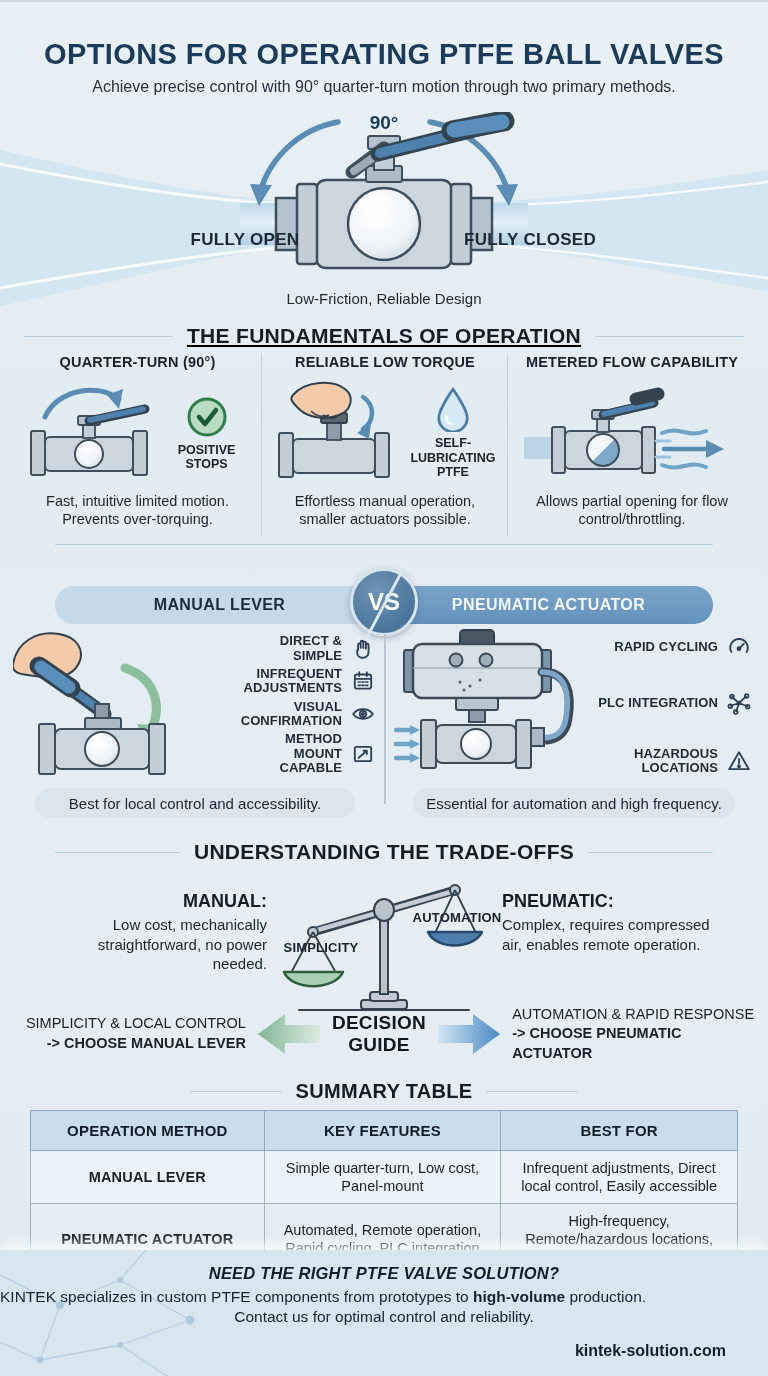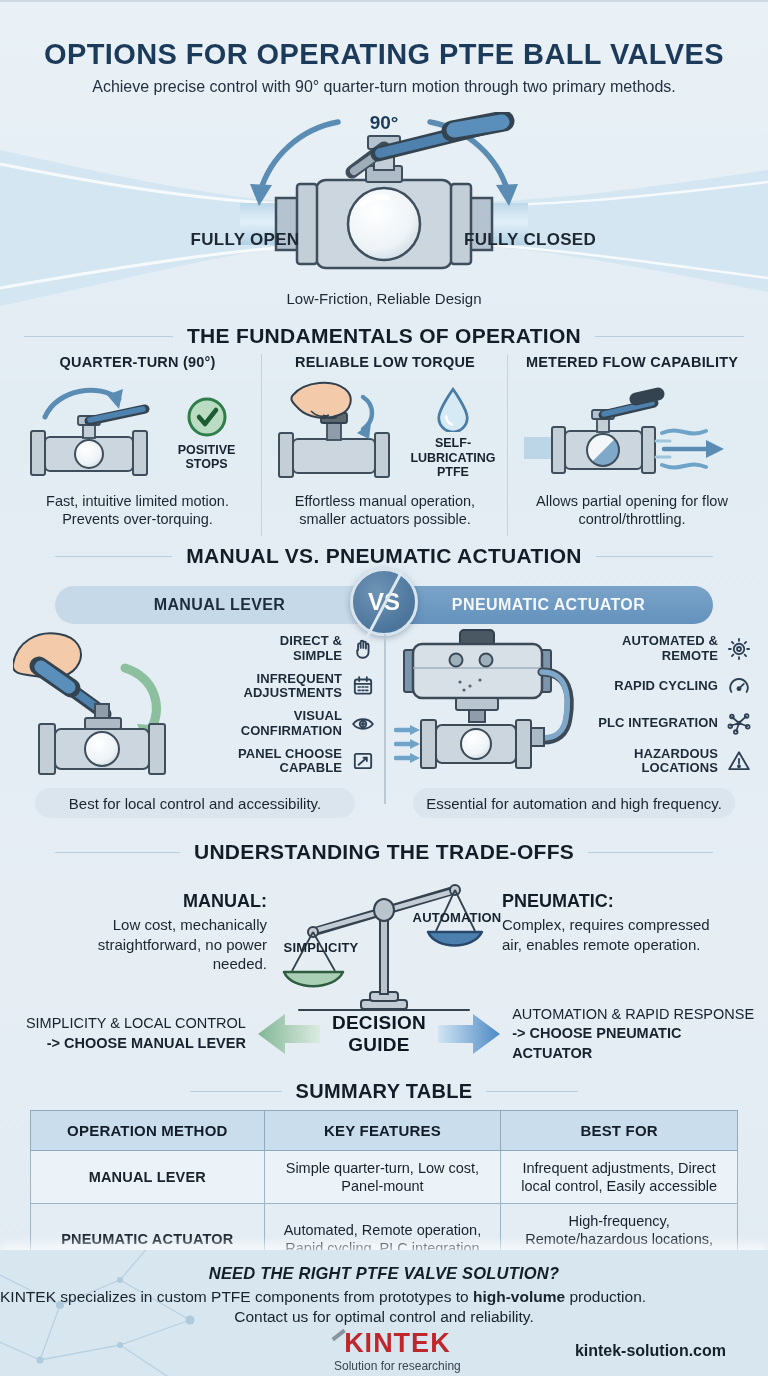--- a/index.html
+++ b/index.html
@@ -172,21 +172,21 @@
     <path d="M378,42 L498,12" stroke="#33434f" stroke-width="15" stroke-linecap="round"></path>
     <path d="M380,41 L496,13" stroke="#4e81ad" stroke-width="10" stroke-linecap="round"></path>
     <path d="M452,19 L504,9" stroke="#33434f" stroke-width="21" stroke-linecap="round"></path>
     <path d="M454,18 L502,10" stroke="#5a8fbc" stroke-width="15" stroke-linecap="round"></path>
   </svg>
   <div class="abs hero-angle">90°</div>
   <div class="abs hero-label hero-open">FULLY OPEN</div>
   <div class="abs hero-label hero-closed">FULLY CLOSED</div>
   <div class="abs hero-caption">Low-Friction, Reliable Design</div>
 
-  <div class="abs sec-head" style="top:322px; padding:0 24px;">
+  <div class="abs sec-head" style="top:322px; padding:0 24px;text-decoration:underline;">
     <div class="rule"></div>
     <div class="txt">THE FUNDAMENTALS OF OPERATION</div>
     <div class="rule"></div>
   </div>
 
   <div class="abs fund-col fc1">
     <div class="fund-title">QUARTER-TURN (90°)</div>
     <div class="fund-illus">
       <svg width="132" height="104" viewBox="0 0 132 104">
         <path d="M22,36 C34,8 76,2 96,18" fill="none" stroke="#5b8db4" stroke-width="5" stroke-linecap="round"></path>
@@ -255,21 +255,20 @@
         <path d="M140,68 L186,68" stroke="#5b8db4" stroke-width="4.5" stroke-linecap="round"></path>
         <polygon points="200,68 182,59 182,77" fill="#5b8db4"></polygon>
         <path d="M146,60 h-14 M146,76 h-14" stroke="#9fc4dd" stroke-width="3" stroke-linecap="round"></path>
       </svg>
     </div>
     <div class="fund-caption">Allows partial opening for flow control/throttling.</div>
   </div>
 
   <div class="abs sec-head" style="top:542px; padding:0 55px;">
     <div class="rule"></div>
-    <div class="txt">MANUAL VS. PNEUMATIC ACTUATION</div>
     <div class="rule"></div>
   </div>
 
   <div class="abs vs-bar">
     <div class="vs-left">MANUAL LEVER</div>
     <div class="vs-right">PNEUMATIC ACTUATOR</div>
   </div>
   <div class="abs vs-badge">VS</div>
 
   <div class="abs vs-col vs-col-left">
@@ -314,21 +313,21 @@
         <div class="feat-label">VISUAL CONFIRMATION</div>
         <span class="feat-icon">
           <svg width="24" height="24" viewBox="0 0 22 22" fill="none" stroke="#2e4154" stroke-width="1.7">
             <path d="M2 11 C6 5.2 16 5.2 20 11 C16 16.8 6 16.8 2 11 Z"></path>
             <circle cx="11" cy="11" r="3"></circle>
             <circle cx="11" cy="11" r="1" fill="#2e4154"></circle>
           </svg>
         </span>
       </div>
       <div class="feat">
-        <div class="feat-label">PANEL CHOOSE CAPABLE</div>
+        <div class="feat-label">METHOD MOUNT CAPABLE</div>
         <span class="feat-icon">
           <svg width="24" height="24" viewBox="0 0 22 22" fill="none" stroke="#2e4154" stroke-width="1.7" stroke-linecap="round">
             <rect x="3.5" y="4.5" width="15" height="13" rx="1.5"></rect>
             <path d="M7 14.5 L14.5 8 M14.5 8 v3 M14.5 8 h-3"></path>
           </svg>
         </span>
       </div>
     </div>
   </div>
 
@@ -356,30 +355,20 @@
         <circle cx="82" cy="116" r="15" fill="url(#gBall)" stroke="#3c4a57" stroke-width="2"></circle>
         <rect x="137" y="100" width="13" height="18" fill="#a9b9c6" stroke="#3c4a57" stroke-width="2"></rect>
         <path d="M2,102 H18 M2,116 H18 M2,130 H18" stroke="#6fa3c8" stroke-width="4.5" stroke-linecap="round"></path>
         <polygon points="26,102 16,97 16,107" fill="#6fa3c8"></polygon>
         <polygon points="26,116 16,111 16,121" fill="#6fa3c8"></polygon>
         <polygon points="26,130 16,125 16,135" fill="#6fa3c8"></polygon>
       </svg>
     </div>
     <div class="vs-feats">
       <div class="feat">
-        <div class="feat-label">AUTOMATED &amp; REMOTE</div>
-        <span class="feat-icon">
-          <svg width="24" height="24" viewBox="0 0 22 22" fill="none" stroke="#2e4154" stroke-width="1.7" stroke-linecap="round">
-            <circle cx="11" cy="11" r="4.8"></circle>
-            <circle cx="11" cy="11" r="1.8"></circle>
-            <path d="M11 3.5 V1.8 M11 18.5 V20.2 M3.5 11 H1.8 M18.5 11 H20.2 M5.8 5.8 L4.5 4.5 M16.2 5.8 L17.5 4.5 M5.8 16.2 L4.5 17.5 M16.2 16.2 L17.5 17.5"></path>
-          </svg>
-        </span>
-      </div>
-      <div class="feat">
         <div class="feat-label">RAPID CYCLING</div>
         <span class="feat-icon">
           <svg width="24" height="24" viewBox="0 0 22 22" fill="none" stroke="#2e4154" stroke-width="1.7" stroke-linecap="round">
             <path d="M4 15.5 A8 8 0 1 1 18 15.5"></path>
             <path d="M11 12.5 L15.4 8.2"></path>
             <circle cx="11" cy="12.5" r="1.4" fill="#2e4154"></circle>
           </svg>
         </span>
       </div>
       <div class="feat">
@@ -506,20 +495,16 @@
         <circle cx="60" cy="55" r="4"></circle>
           <circle cx="120" cy="30" r="3"></circle>
           <circle cx="190" cy="70" r="4.5"></circle>
         <circle cx="40" cy="110" r="3.5"></circle>
           <circle cx="120" cy="95" r="3"></circle>
       </g>
     </svg>
     <div class="f-head">NEED THE RIGHT PTFE VALVE SOLUTION?</div>
     <div class="f-line1"><span>KINTEK specializes in custom PTFE components from prototypes to </span><span class="bold">high-volume</span><span> production.</span></div>
     <div class="f-line2">Contact us for optimal control and reliability.</div>
-    <div class="f-logo-wrap">
-      <div class="f-logo">KINTEK</div>
-      <div class="f-tagline">Solution for researching</div>
-    </div>
     <div class="f-site">kintek-solution.com</div>
   </div>
 
 </div>
 
 </body></html>

